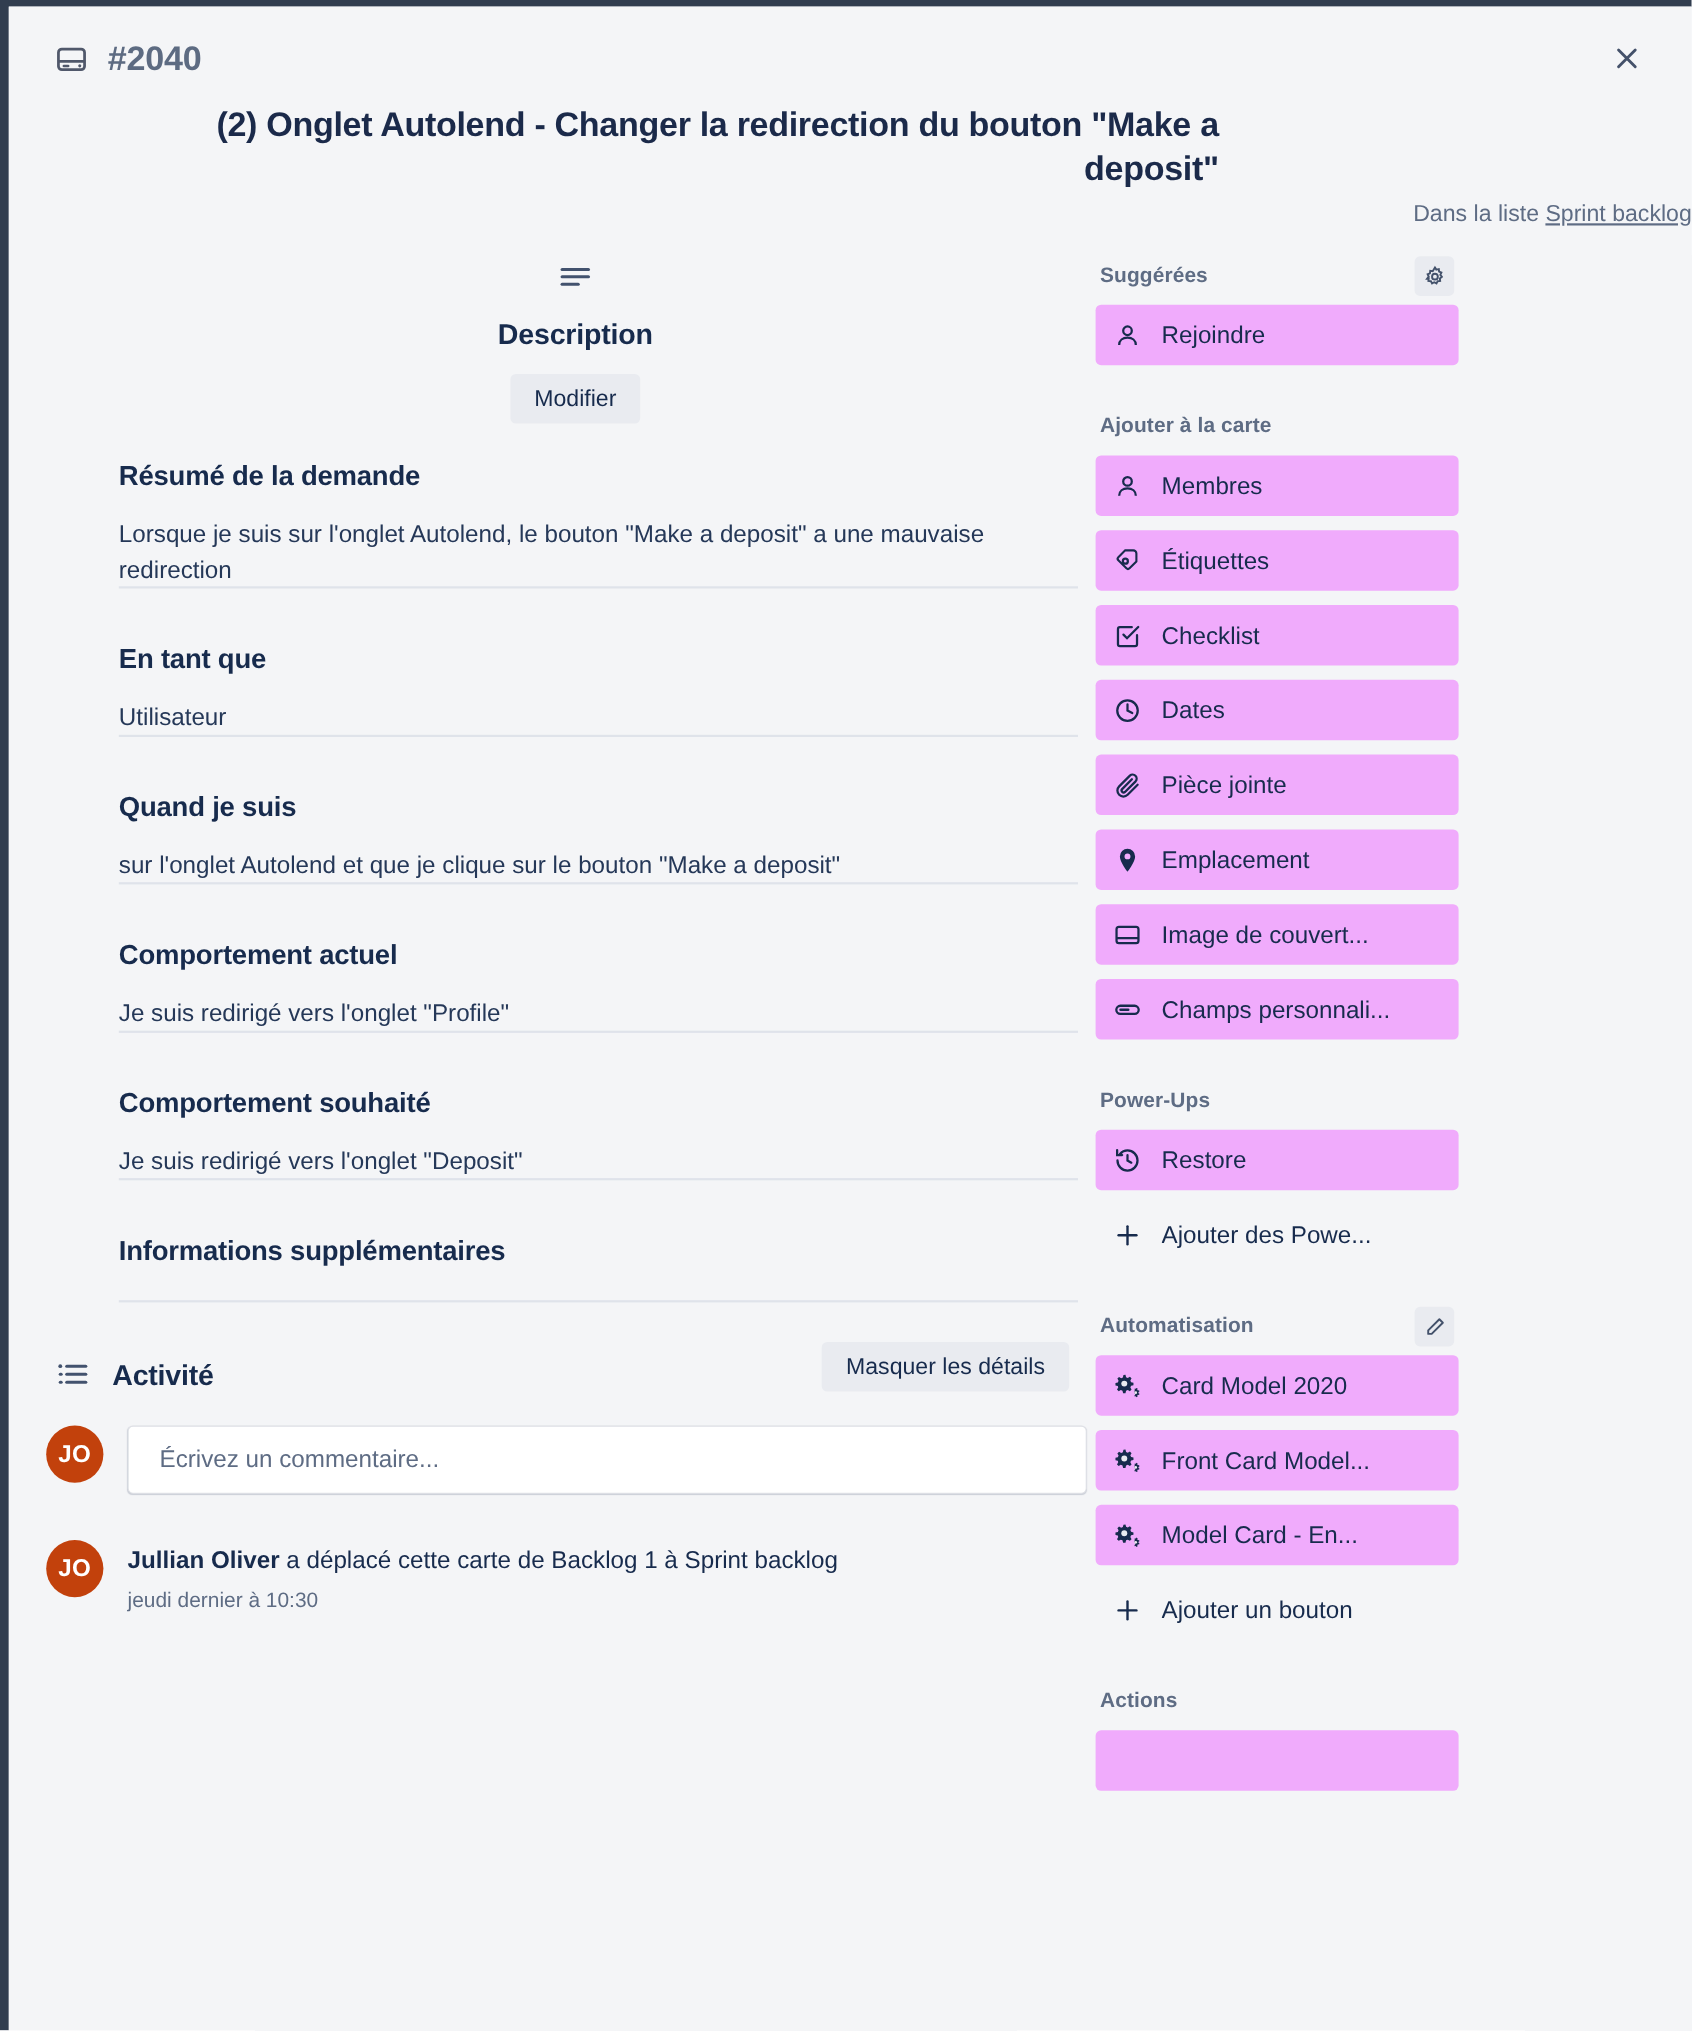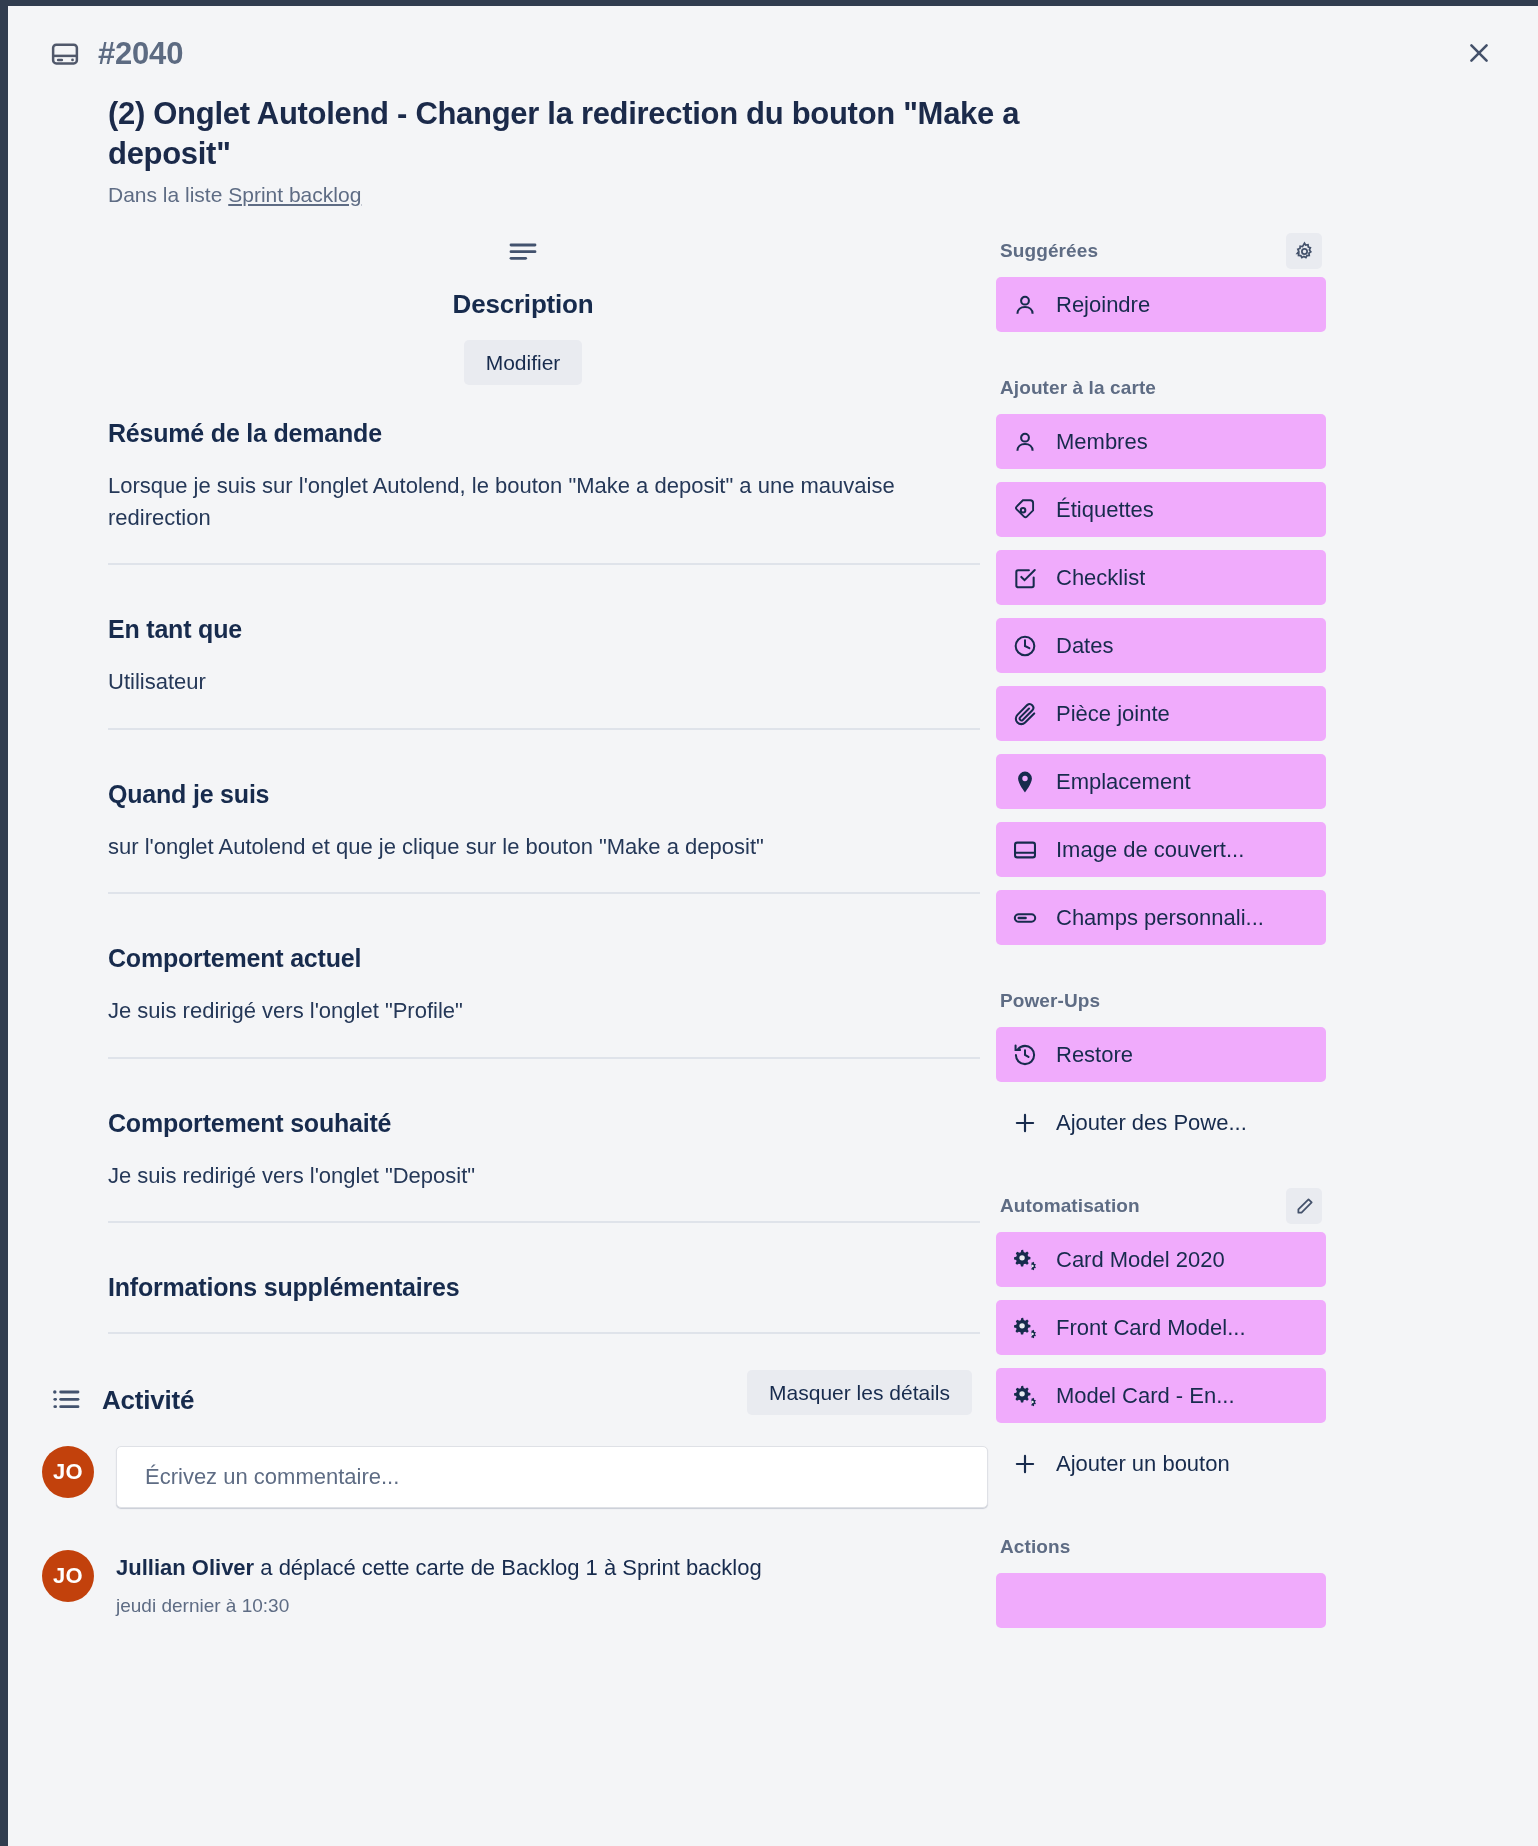--- a/index.html
+++ b/index.html
@@ -24,21 +24,21 @@
     position: absolute; left: 0; top: 0; width: 8px; height: 1846px;
     background: #313d4f;
   }
   .sheet {
     position: absolute; left: 8px; top: 6px;
     width: 1530px; height: 1840px;
     background: #f4f5f7;
     overflow: hidden;
   }
   
-  .header { position: relative; padding: 30px 0 0 0; }
+  .header { position: relative; padding: 30px 0 0 0; text-align: right; }
   .hdr-row {
     display: flex; align-items: center; gap: 18px;
     padding-left: 42px;
   }
   .card-icon { width: 30px; height: 30px; flex: 0 0 30px; color: #50586b; }
   .card-num {
     font-size: 31px; font-weight: bold; color: #5d6b82;
     letter-spacing: -0.2px;
   }
   .card-title {
@@ -85,21 +85,21 @@
     line-height: 1;
   }
   .desc-body { margin-left: 100px; width: 872px; margin-top: 34px; }
   .d-h {
     font-size: 25px; font-weight: bold; color: #172b4d;
     margin-bottom: 22px; letter-spacing: -0.2px;
   }
   .d-p {
     font-size: 22px; line-height: 1.43; color: #253858;
   }
-  .d-block { padding-bottom: 30px; }
+  .d-block { }
   .d-rule {
     height: 2px; background: #dfe3ea; width: 872px;
     margin: 0 0 50px 0;
   }
   .d-block.last { padding-bottom: 8px; }
 
   
   .act-head {
     display: flex; align-items: center;
     padding-left: 42px; margin-top: 40px;

